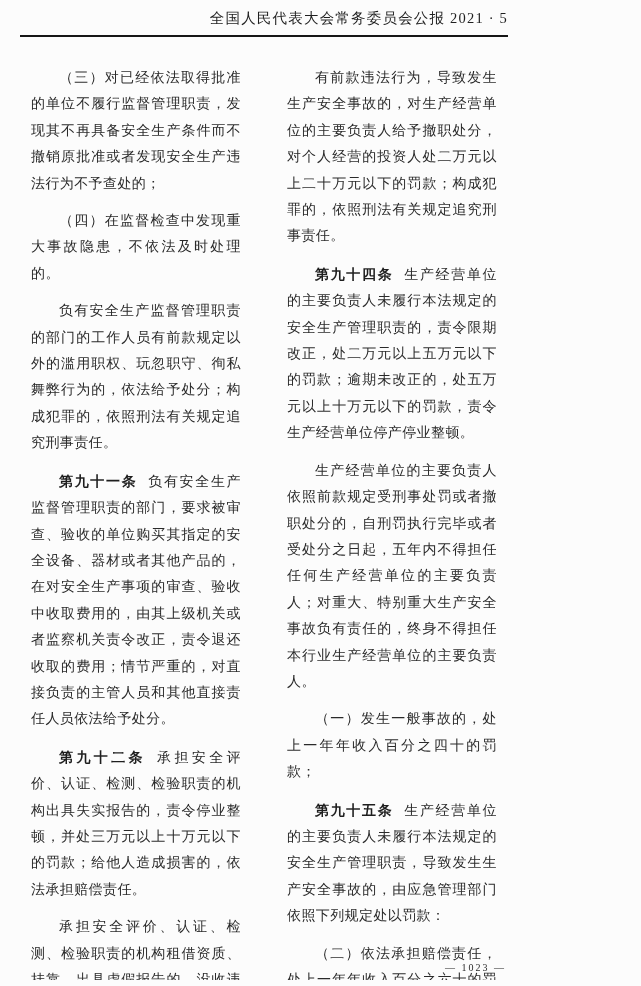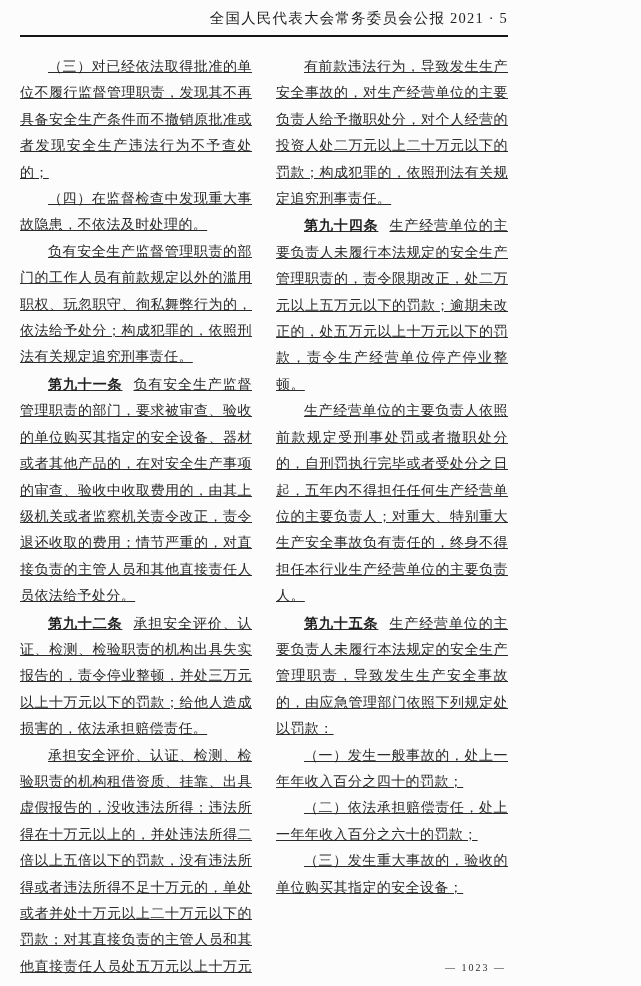--- a/index.html
+++ b/index.html
@@ -37,21 +37,21 @@
   .col {
     width: 289px;
     height: 926px;
     overflow: hidden;
     font-size: 14px;
     line-height: 26.4px;
     letter-spacing: 0.4px;
     text-align: justify;
     text-justify: inter-ideograph;
   }
-  .col p { margin: 0; text-decoration: underline; }
+  .col p { margin: 11px; }
   .col p.indent { text-indent: 2em; }
   .lead {
     font-family: "Liberation Sans", "DejaVu Sans", sans-serif;
     font-weight: 700;
     color: #1e1e1e;
     margin-right: 11px;
   }
   .footer {
     position: absolute;
     right: 21px;
@@ -76,20 +76,20 @@
         <p class="indent">（四）在监督检查中发现重大事故隐患，不依法及时处理的。</p>
         <p class="indent">负有安全生产监督管理职责的部门的工作人员有前款规定以外的滥用职权、玩忽职守、徇私舞弊行为的，依法给予处分；构成犯罪的，依照刑法有关规定追究刑事责任。</p>
         <p class="indent"><span class="lead">第九十一条</span>负有安全生产监督管理职责的部门，要求被审查、验收的单位购买其指定的安全设备、器材或者其他产品的，在对安全生产事项的审查、验收中收取费用的，由其上级机关或者监察机关责令改正，责令退还收取的费用；情节严重的，对直接负责的主管人员和其他直接责任人员依法给予处分。</p>
         <p class="indent"><span class="lead">第九十二条</span>承担安全评价、认证、检测、检验职责的机构出具失实报告的，责令停业整顿，并处三万元以上十万元以下的罚款；给他人造成损害的，依法承担赔偿责任。</p>
         <p class="indent">承担安全评价、认证、检测、检验职责的机构租借资质、挂靠、出具虚假报告的，没收违法所得；违法所得在十万元以上的，并处违法所得二倍以上五倍以下的罚款，没有违法所得或者违法所得不足十万元的，单处或者并处十万元以上二十万元以下的罚款；对其直接负责的主管人员和其他直接责任人员处五万元以上十万元以下的罚款；给他人造成损害的，与生产经营单位承担连带赔偿责任；构成犯罪的，依照刑法有关规定追究刑事责任。</p>
       </div>
     <div class="col" id="col-right">
         <p class="indent">有前款违法行为，导致发生生产安全事故的，对生产经营单位的主要负责人给予撤职处分，对个人经营的投资人处二万元以上二十万元以下的罚款；构成犯罪的，依照刑法有关规定追究刑事责任。</p>
         <p class="indent"><span class="lead">第九十四条</span>生产经营单位的主要负责人未履行本法规定的安全生产管理职责的，责令限期改正，处二万元以上五万元以下的罚款；逾期未改正的，处五万元以上十万元以下的罚款，责令生产经营单位停产停业整顿。</p>
         <p class="indent">生产经营单位的主要负责人依照前款规定受刑事处罚或者撤职处分的，自刑罚执行完毕或者受处分之日起，五年内不得担任任何生产经营单位的主要负责人；对重大、特别重大生产安全事故负有责任的，终身不得担任本行业生产经营单位的主要负责人。</p>
+        <p class="indent">（一）发生一般事故的，处上一年年收入百分之四十的罚款；</p>
         <p class="indent"><span class="lead">第九十五条</span>生产经营单位的主要负责人未履行本法规定的安全生产管理职责，导致发生生产安全事故的，由应急管理部门依照下列规定处以罚款：</p>
-        <p class="indent">（一）发生一般事故的，处上一年年收入百分之四十的罚款；</p>
         <p class="indent">（二）依法承担赔偿责任，处上一年年收入百分之六十的罚款；</p>
         <p class="indent">（三）发生重大事故的，验收的单位购买其指定的安全设备；</p>
       </div>
   </div>
   <div class="footer">— 1023 —</div>
 </div>
 
 </body></html>

